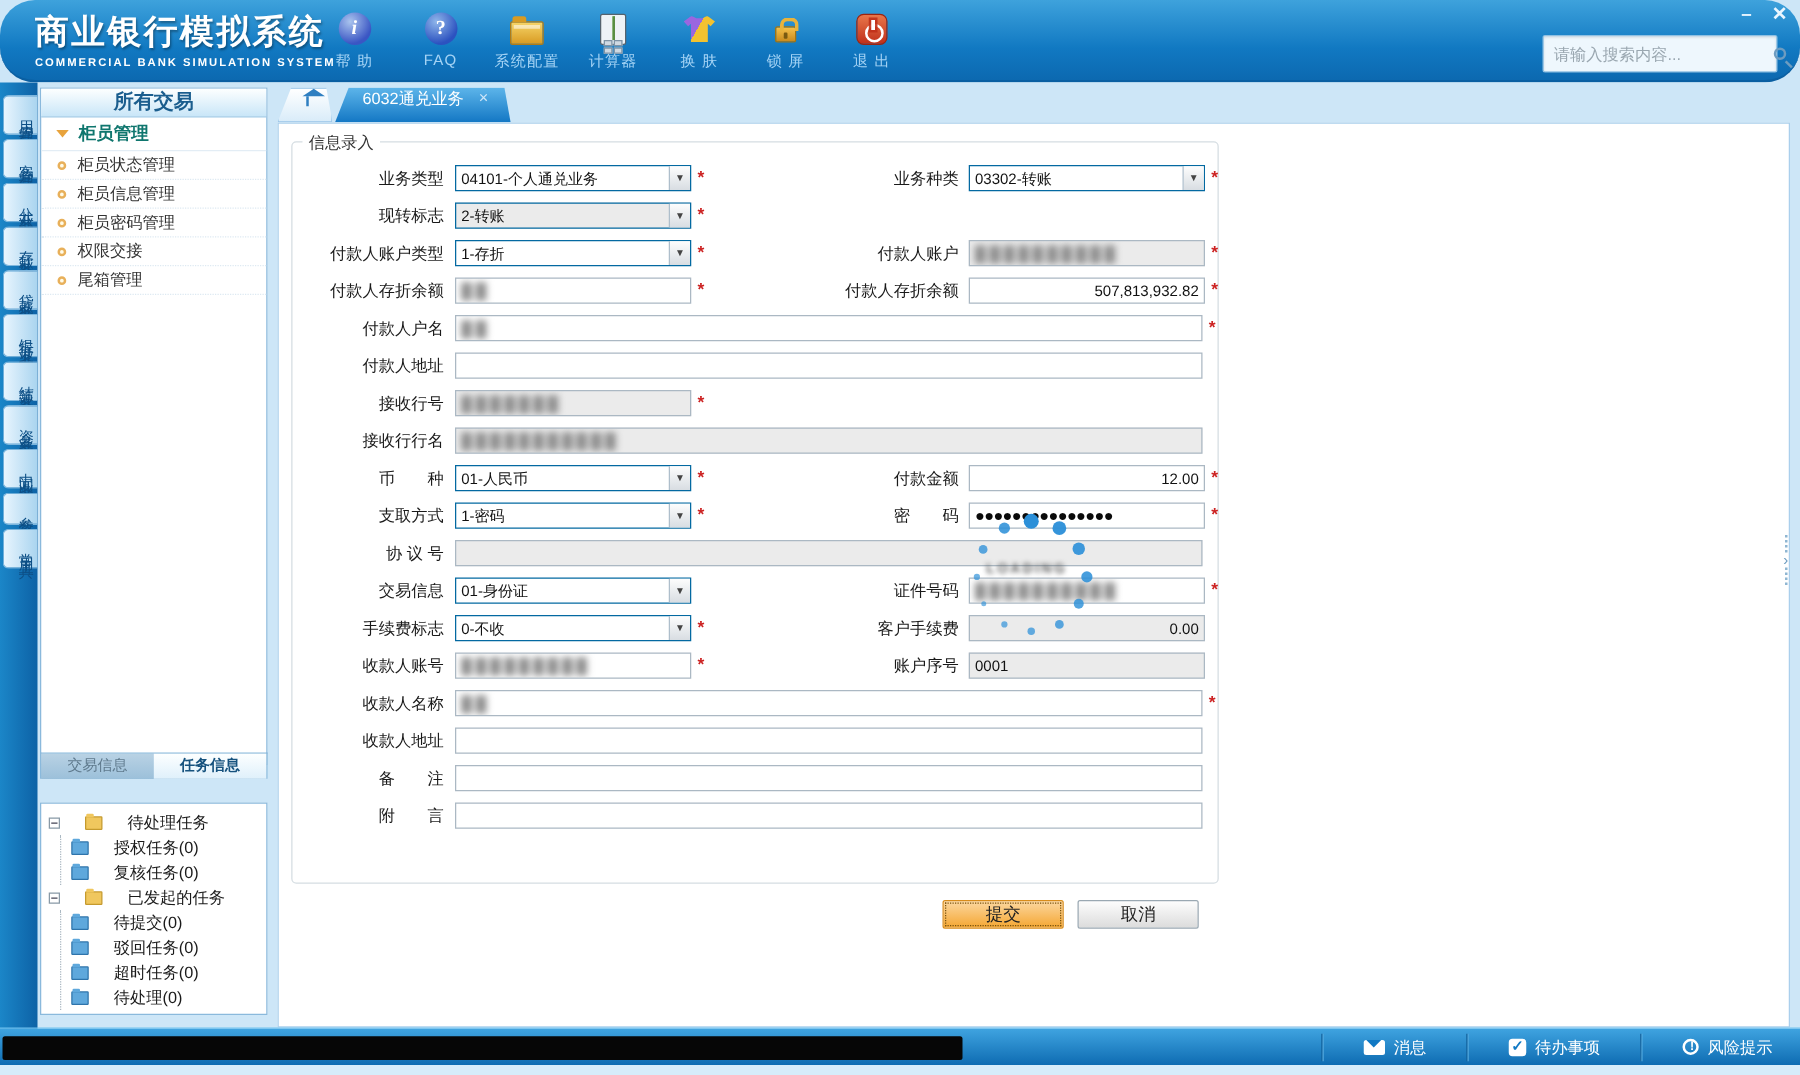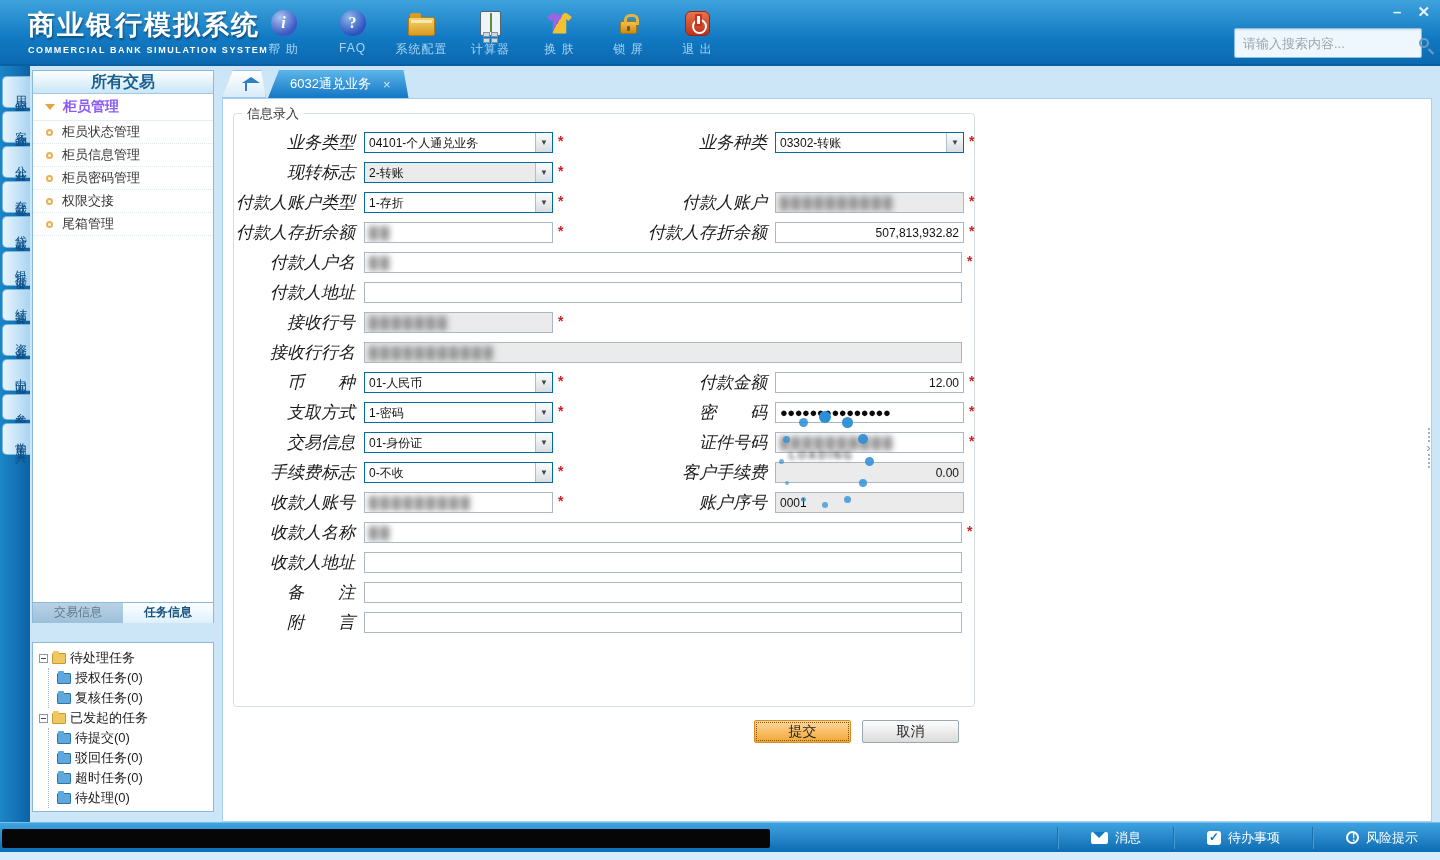--- a/index.html
+++ b/index.html
@@ -1,19 +1,19 @@
 <!DOCTYPE html>
 <html><head>
 <meta charset="utf-8">
 <style>
   *{margin:0;padding:0;box-sizing:border-box;font-family:"Liberation Sans",sans-serif;}
   html,body{width:1440px;height:860px;overflow:hidden;background:#cde6f7;}
   
   #header{position:absolute;left:0;top:0;width:1440px;height:66px;
-    background:linear-gradient(#3ea2dc,#1179c2 60%,#0c69b0);border-bottom:2px solid #0a5fa2;}
+    background:linear-gradient(#3ea2dc,#1179c2 60%,#0c69b0);border-bottom:2px solid #0a5fa2;border-radius:28px;}
   #logo{position:absolute;left:28px;top:7px;color:#fff;}
   #logo .t1{font-size:27px;font-weight:bold;letter-spacing:2px;text-shadow:1px 2px 2px rgba(0,0,0,.35);}
   #logo .t2{font-size:9px;font-weight:bold;letter-spacing:1.6px;margin-top:2px;}
   #toolbar{position:absolute;left:256px;top:8px;display:flex;gap:14px;}
   .tool{width:55px;text-align:center;cursor:pointer;}
   .tool .tlabel{display:block;margin-top:3px;font-size:12px;color:rgba(190,228,255,.85);letter-spacing:1px;}
   .ticon{display:flex;align-items:center;justify-content:center;height:30px;}
   .ic-help,.ic-faq{width:26px;height:26px;border-radius:50%;color:#fff;display:flex;align-items:center;justify-content:center;
     background:radial-gradient(circle at 35% 28%,#aac4ee,#3a56c4 70%);font-weight:bold;font-size:16px;}
   .ic-help span{font-style:italic;font-family:"Liberation Serif",serif;}
@@ -44,53 +44,53 @@
   #rail{position:absolute;left:0;top:66px;width:30px;height:794px;background:linear-gradient(90deg,#1b86c8,#0d62a6);display:flex;flex-direction:column;gap:3px;padding-top:10px;}
   .rail-tab{writing-mode:vertical-rl;text-orientation:upright;margin-left:2px;background:linear-gradient(90deg,#e8f5fe,#a9d4ef);
     color:#0d4f86;font-size:12px;letter-spacing:3px;padding:9px 1px;border-radius:5px 0 0 5px;text-align:center;cursor:pointer;border:1px solid #7db6dd;border-right:none;}
   
   #sidebar{position:absolute;left:30px;top:70px;width:186px;height:742px;}
   #sb-menu{position:absolute;left:2px;top:0;width:182px;height:542px;background:#fff;border:1px solid #8ab9dc;}
   #sb-header{height:23px;background:linear-gradient(#fdffff,#c9e6f8);border-bottom:1px solid #9fc9e6;
     text-align:center;font-size:16px;font-weight:bold;color:#1b5e8e;line-height:22px;}
   #sb-group{height:27px;display:flex;align-items:center;gap:8px;padding-left:12px;border-bottom:1px solid #e3edf5;cursor:pointer;}
   #sb-group .garr{width:0;height:0;border-left:5px solid transparent;border-right:5px solid transparent;border-top:6px solid #e8a33c;}
-  #sb-group .glabel{font-size:14px;font-weight:bold;color:#8b5cf6;}
+  #sb-group .glabel{font-size:14px;font-weight:bold;color:#0f766e;}
   .sb-item{height:23px;display:flex;align-items:center;gap:9px;padding-left:13px;border-bottom:1px dotted #dde9f2;cursor:pointer;}
   .sb-dot{width:7px;height:7px;border:2px solid #e8b05a;border-radius:50%;background:#fffbe8;flex:none;}
   .sb-item span{font-size:13px;color:#333;}
   #sb-tabs{position:absolute;left:2px;top:532px;width:182px;height:21px;display:flex;background:linear-gradient(#9cc4de,#7fb0d2);border:1px solid #8ab9dc;border-bottom:none;}
   .sb-tab{flex:1;text-align:center;font-size:12px;line-height:19px;cursor:pointer;}
   .sb-tab.inactive{color:#5f7a8d;background:linear-gradient(#b9d2e4,#9cc0da);}
   .sb-tab.active{color:#16527e;font-weight:bold;background:linear-gradient(#fdffff,#dff0fb);}
   #sb-tree{position:absolute;left:2px;top:572px;width:182px;height:170px;background:#fff;border:1px solid #8ab9dc;padding:5px 0 0 6px;overflow:hidden;}
-  .tnode{display:flex;align-items:center;gap:4px;height:20px;cursor:pointer;}
+  .tnode{display:flex;align-items:center;gap:20px;height:20px;cursor:pointer;}
   .tnode .minus{width:9px;height:9px;border:1px solid #8899a6;background:#fff;position:relative;flex:none;}
   .tnode .minus::after{content:'';position:absolute;left:1px;top:3px;width:5px;height:1px;background:#445;}
   .tfolder{width:14px;height:11px;border-radius:1px;position:relative;flex:none;}
   .tfolder::before{content:'';position:absolute;top:-3px;left:0;width:6px;height:3px;border-radius:1px 1px 0 0;background:inherit;}
   .tf-gold{background:#f0c75e;border:1px solid #c59a2e;}
   .tf-blue{background:#5fa8dc;border:1px solid #2f74ab;}
   .tnode .tlabel2{font-size:13px;color:#1a1a1a;}
   .tchildren{margin-left:9px;border-left:1px dotted #aab8c2;padding-left:8px;}
   
   #tabbar{position:absolute;left:222px;top:70px;height:28px;display:flex;align-items:flex-end;gap:2px;}
-  .tab{height:28px;display:flex;align-items:center;justify-content:center;gap:8px;cursor:pointer;
+  .tab{height:28px;display:flex;align-items:flex-start;justify-content:center;gap:8px;cursor:pointer;
     clip-path:polygon(11px 0,calc(100% - 5px) 0,100% 100%,0 100%);padding:0 18px 0 22px;}
   #tab-home{width:44px;background:linear-gradient(#ffffff,#d9ecf9);border:1px solid #9cc6e8;}
   #tab-active{background:linear-gradient(#5db5ea,#1377c4);color:#fff;font-size:13px;min-width:138px;}
   #tab-active .x{color:#cfe6f8;font-size:13px;margin-left:4px;}
   .ic-home{position:relative;width:12px;height:8px;background:#2f7fc1;margin-top:6px;}
   .ic-home::before{content:'';position:absolute;top:-6px;left:-3px;border-left:9px solid transparent;border-right:9px solid transparent;border-bottom:6px solid #2f7fc1;}
   #content{position:absolute;left:222px;top:98px;width:1210px;height:724px;background:#fff;border:1px solid #aacfec;}
   #fieldset{position:absolute;left:10px;top:14px;width:742px;height:594px;border:1px solid #d5dde2;border-radius:4px;}
   #legend{position:absolute;left:8px;top:-9px;background:#fff;padding:0 5px;font-size:13px;color:#333;}
   #rows{position:absolute;left:0;top:14px;width:740px;}
   .frow{position:relative;height:30px;}
-  .flabel{position:absolute;top:0;line-height:30px;font-size:17px;color:#1a1a1a;text-align:right;white-space:pre;font-style:italic;}
+  .flabel{position:absolute;top:0;line-height:30px;font-size:13px;color:#1a1a1a;text-align:right;white-space:pre;}
   .flabel.lc{left:0;width:121px;}
   .flabel.rc{left:405px;width:128px;}
   .fld{position:absolute;top:4px;height:21px;}
   .fld.lc{left:130px;}
   .fld.rc{left:541px;}
   .w-sel{width:189px;}
   .w-wide{width:598px;}
   .sel{display:flex;background:#fff;border:1px solid #0369a1;}
   .sel .sval{flex:1;padding:2px 4px;font-size:12px;white-space:nowrap;overflow:hidden;color:#111;}
   .sel .arr{width:17px;border-left:1px solid #aebecb;background:linear-gradient(#fdfdfd,#d8dde2);display:flex;align-items:center;justify-content:center;font-size:8px;color:#444;}
@@ -394,20 +394,26 @@
             <span class="arr">▼</span>
           </div>
           <span class="req" style="left: 324px;">*</span>
           <div class="flabel rc">密　　码</div>
           <div class="fld inp rc w-sel">
             <span class="pwval">●●●●●●●●●●●●●●●</span>
           </div>
           <span class="req" style="left: 735px;">*</span>
         </div>
         <div class="frow">
+          <div class="flabel lc">协 议 号</div>
+          <div class="fld inp lc w-wide dis">
+            <span class=""></span>
+          </div>
+        </div>
+        <div class="frow">
           <div class="flabel lc">交易信息</div>
           <div class="fld sel lc w-sel">
             <span class="sval">01-身份证</span>
             <span class="arr">▼</span>
           </div>
           <div class="flabel rc">证件号码</div>
           <div class="fld inp rc w-sel">
             <span class="blurval">██████████</span>
           </div>
           <span class="req" style="left: 735px;">*</span>

